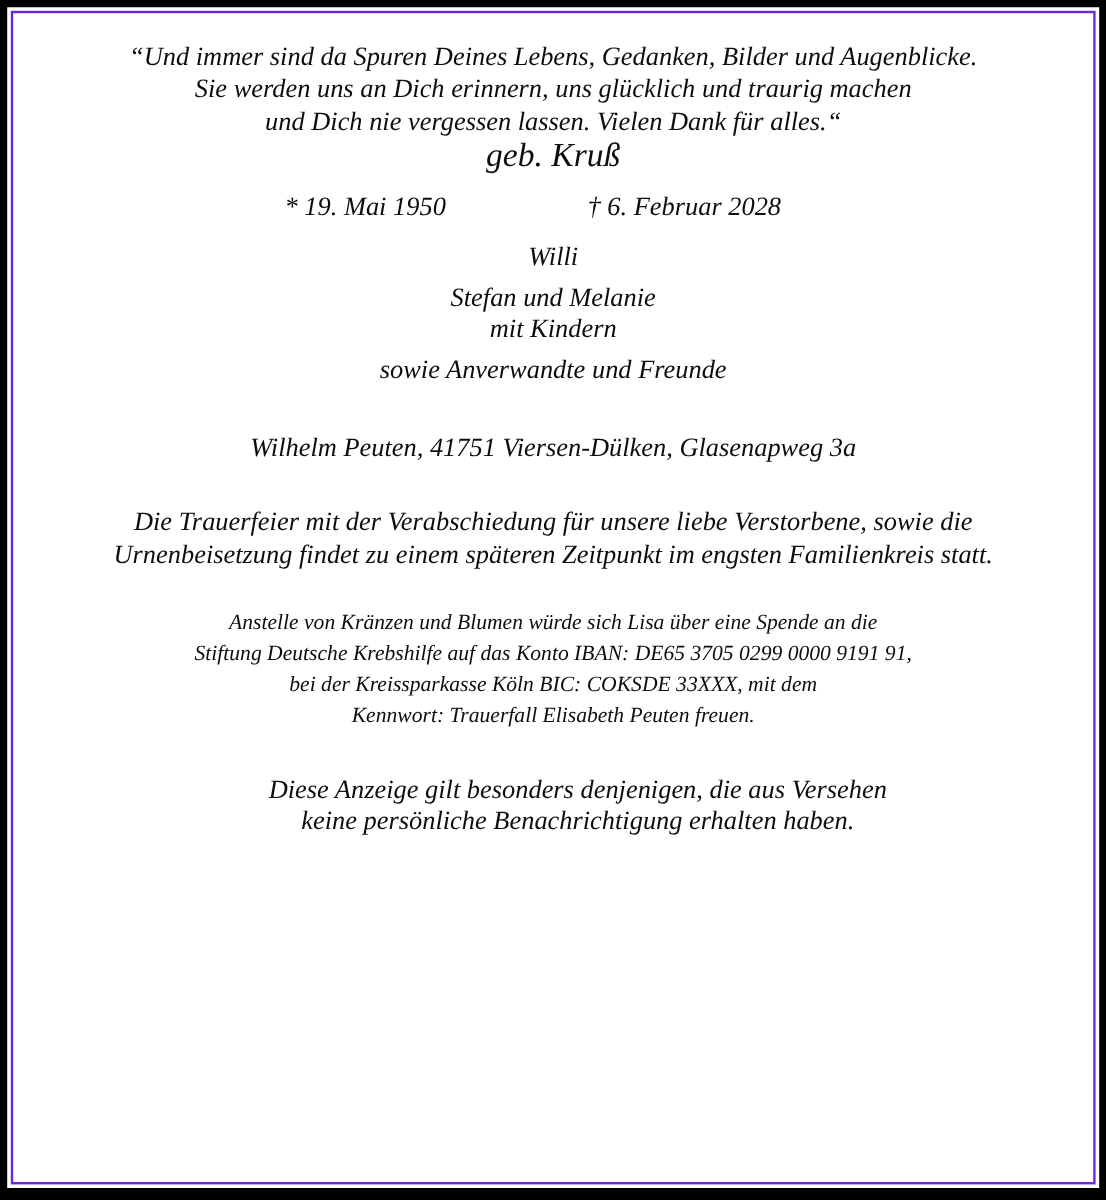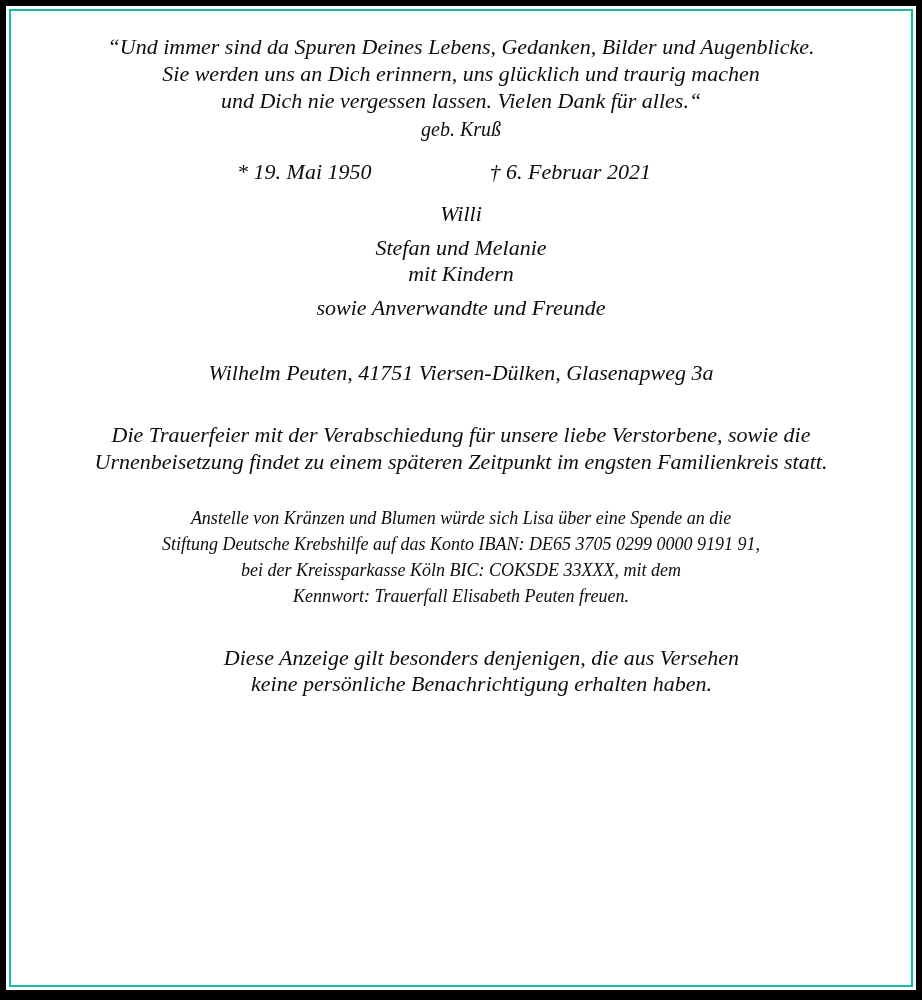--- a/index.html
+++ b/index.html
@@ -21,21 +21,21 @@
     box-sizing: border-box;
     border: 6px solid #000000;
     border-bottom-width: 10px;
     padding: 3px;
     background: #ffffff;
   }
   .inner {
     width: 100%;
     height: 100%;
     box-sizing: border-box;
-    border: 2px solid #14b8a6;
+    border: 2px solid #6d28d9;
     font-style: italic;
     text-align: center;
     overflow: hidden;
   }
   .multiline { white-space: pre-line; }
 
   .quote {
     margin-top: 22px;
     font-size: 22px;
     line-height: 27px;
@@ -45,21 +45,21 @@
     font-size: 22px;
     line-height: 27px;
   }
   .deceased-name {
     margin-top: 22px;
     font-size: 37px;
     line-height: 40px;
   }
   .maiden {
     margin-top: 2px;
-    font-size: 20px;
+    font-size: 28px;
     line-height: 27px;
   }
   .dates {
     margin-top: 15px;
     font-size: 22px;
     line-height: 27px;
     display: flex;
     justify-content: center;
     gap: 118px;
     transform: translateX(-17px);
@@ -107,21 +107,21 @@
     <div class="quote multiline">“Und immer sind da Spuren Deines Lebens, Gedanken, Bilder und Augenblicke.
 Sie werden uns an Dich erinnern, uns glücklich und traurig machen
 und Dich nie vergessen lassen. Vielen Dank für alles.“</div>
 
 
 
     <div class="maiden">geb. Kruß</div>
 
     <div class="dates">
       <span>* 19. Mai 1950</span>
-      <span>† 6. Februar 2021</span>
+      <span>† 6. Februar 2028</span>
     </div>
 
 
     <div class="mourner first multiline">Willi</div>
     <div class="mourner multiline">Stefan und Melanie
 mit Kindern</div>
     <div class="mourner multiline">sowie Anverwandte und Freunde</div>
 
     <div class="address">Wilhelm Peuten, 41751 Viersen-Dülken, Glasenapweg 3a</div>
 

